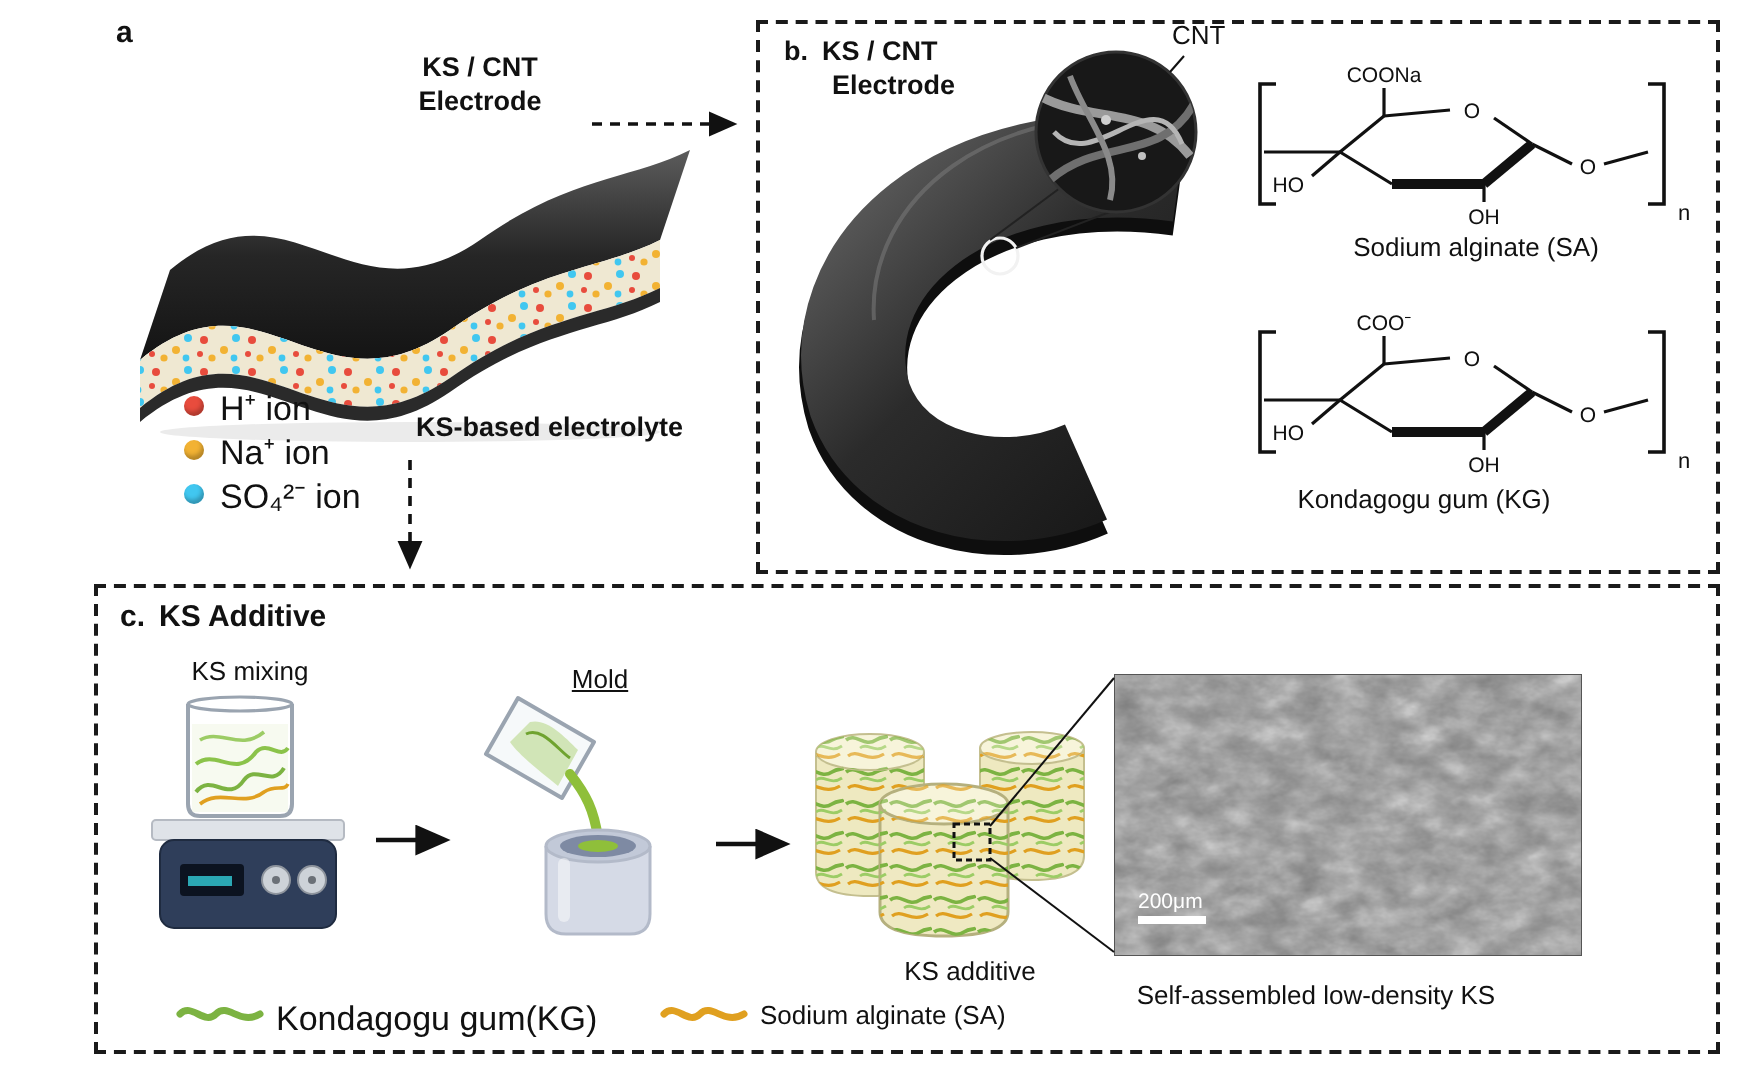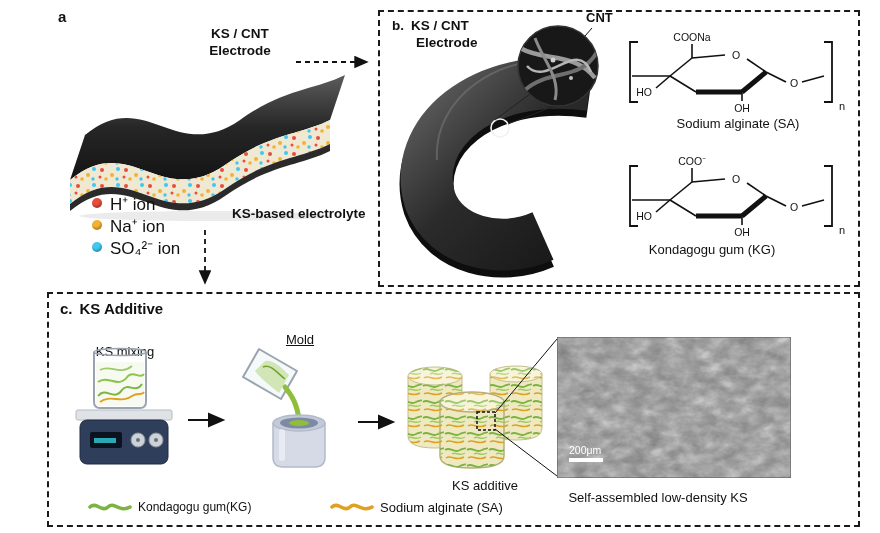--- a/index.html
+++ b/index.html
@@ -61,21 +61,21 @@
     <div class="legend-row">
       <span class="dot dot-na"></span>
       <span>Na⁺ ion</span>
     </div>
     <div class="legend-row">
       <span class="dot dot-so4"></span>
       <span>SO₄²⁻ ion</span>
     </div>
   </div>
 
-  <div class="abs title2" style="left:232px;top:206px;">KS-based electrolyte</div>
+  <div class="abs title2" style="left:208px;top:206px;">KS-based electrolyte</div>
 
   <div class="panel-box" style="left:378px;top:10px;width:482px;height:277px;"></div>
 
   <div class="abs title2" style="left:392px;top:18px;">
     <div style="display:flex;gap:7px;">
       <span>b.</span>
       <span>KS / CNT</span>
     </div>
     <div style="margin-left:24px;">Electrode</div>
   </div>
@@ -101,21 +101,21 @@
     <g clip-path="url(#cntclip)">
       <path d="M135,28 C160,42 190,32 210,58" fill="none" stroke="#9a9a9a" stroke-width="4.5"></path>
       <path d="M140,70 C165,48 195,62 212,32" fill="none" stroke="#6f6f6f" stroke-width="4"></path>
       <path d="M142,46 C162,68 192,18 206,52" fill="none" stroke="#b5b5b5" stroke-width="2.5"></path>
       <path d="M150,18 C158,40 176,58 170,80" fill="none" stroke="#8a8a8a" stroke-width="3"></path>
       <circle cx="168" cy="40" r="2.5" fill="#cfcfcf"></circle>
         <circle cx="186" cy="58" r="2" fill="#c0c0c0"></circle>
     </g>
   </svg>
 
-  <div class="abs" style="left:586px;top:10px;font-size:13px;font-weight:700;">CNT</div>
+  <div class="abs" style="left:586px;top:10px;font-size:13px;font-weight:400;">CNT</div>
 
   <svg class="abs noptr" style="left:618px;top:32px;" width="240" height="82" viewBox="0 0 240 82">
     <g stroke="#111" stroke-width="1.8" fill="none">
       <polyline points="20,10 12,10 12,70 20,70"></polyline>
       <polyline points="206,10 214,10 214,70 206,70"></polyline>
     </g>
     <g stroke="#111" stroke-width="1.6" fill="none">
       <line x1="14" y1="44" x2="52" y2="44"></line>
       <line x1="52" y1="44" x2="74" y2="26"></line>
       <line x1="74" y1="26" x2="107" y2="23"></line>
@@ -170,21 +170,21 @@
   </svg>
   <div class="abs caption" style="left:592px;top:242px;width:240px;">Kondagogu gum (KG)</div>
 
   <div class="panel-box" style="left:47px;top:292px;width:813px;height:235px;"></div>
 
   <div class="abs panel-label" style="left:60px;top:300px;display:flex;gap:7px;">
     <span>c.</span>
     <span>KS Additive</span>
   </div>
 
-  <div class="abs step-label" style="left:75px;top:344px;width:100px;">KS mixing</div>
+  <div class="abs step-label" style="left:75px;top:328px;width:100px;">KS mixing</div>
   <div class="abs step-label" style="left:255px;top:332px;width:90px;text-decoration:underline;">Mold</div>
 
   <svg class="abs noptr" style="left:70px;top:346px;" width="112" height="124" viewBox="0 0 112 124">
     <rect x="26" y="16" width="48" height="44" fill="#f2f7e6" opacity="0.6"></rect>
     <g fill="none">
       <path d="M28,50 C36,40 44,56 52,44 C58,36 66,48 72,38" stroke="#7cb342" stroke-width="2"></path>
       <path d="M28,36 C38,28 48,44 58,30 C64,24 70,34 74,28" stroke="#8bc34a" stroke-width="2"></path>
       <path d="M30,56 C40,48 52,58 62,50 C68,46 72,50 74,46" stroke="#e0a020" stroke-width="1.8"></path>
       <path d="M30,24 C40,18 50,30 62,20" stroke="#9ccc65" stroke-width="1.8"></path>
     </g>
@@ -259,21 +259,21 @@
     <rect width="234" height="141" fill="none" stroke="#555"></rect>
     <text x="12" y="117" font-size="10.5" fill="#ffffff">200μm</text>
     <rect x="12" y="121" width="34" height="4" fill="#ffffff"></rect>
   </svg>
 
   <div class="abs caption" style="left:528px;top:490px;width:260px;">Self-assembled low-density KS</div>
 
   <svg class="abs noptr" style="left:88px;top:500px;" width="44" height="14" viewBox="0 0 44 14">
     <path d="M2,7 C8,1 14,13 20,7 C26,1 32,13 42,7" fill="none" stroke="#7cb342" stroke-width="3.5" stroke-linecap="round"></path>
   </svg>
-  <div class="abs" style="left:138px;top:500px;font-size:12px;">Kondagogu gum(KG)</div>
+  <div class="abs" style="left:138px;top:500px;font-size:17px;">Kondagogu gum(KG)</div>
 
   <svg class="abs noptr" style="left:330px;top:500px;" width="44" height="14" viewBox="0 0 44 14">
     <path d="M2,7 C8,1 14,13 20,7 C26,1 32,13 42,7" fill="none" stroke="#e0a020" stroke-width="3.5" stroke-linecap="round"></path>
   </svg>
   <div class="abs" style="left:380px;top:500px;font-size:13px;">Sodium alginate (SA)</div>
 
   <svg class="abs noptr" style="left:0;top:0;" width="880" height="533" viewBox="0 0 880 533">
     <defs>
       <marker id="ah" markerWidth="9" markerHeight="8" refX="6.5" refY="3.5" orient="auto">
         <path d="M0,0 L8,3.5 L0,7 Z" fill="#111"></path>

